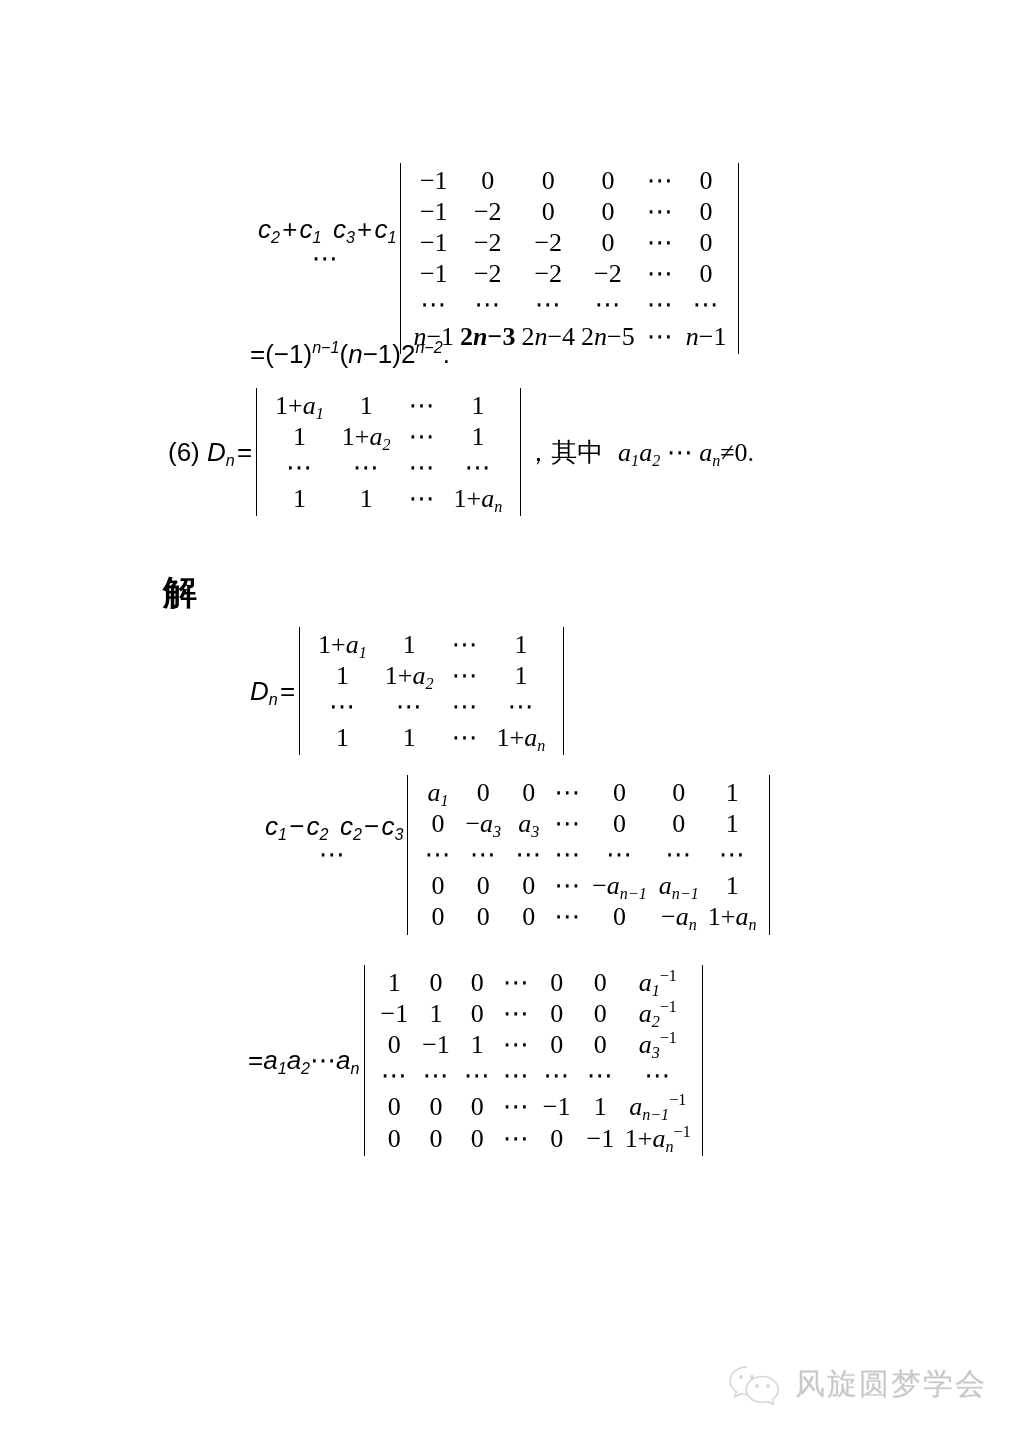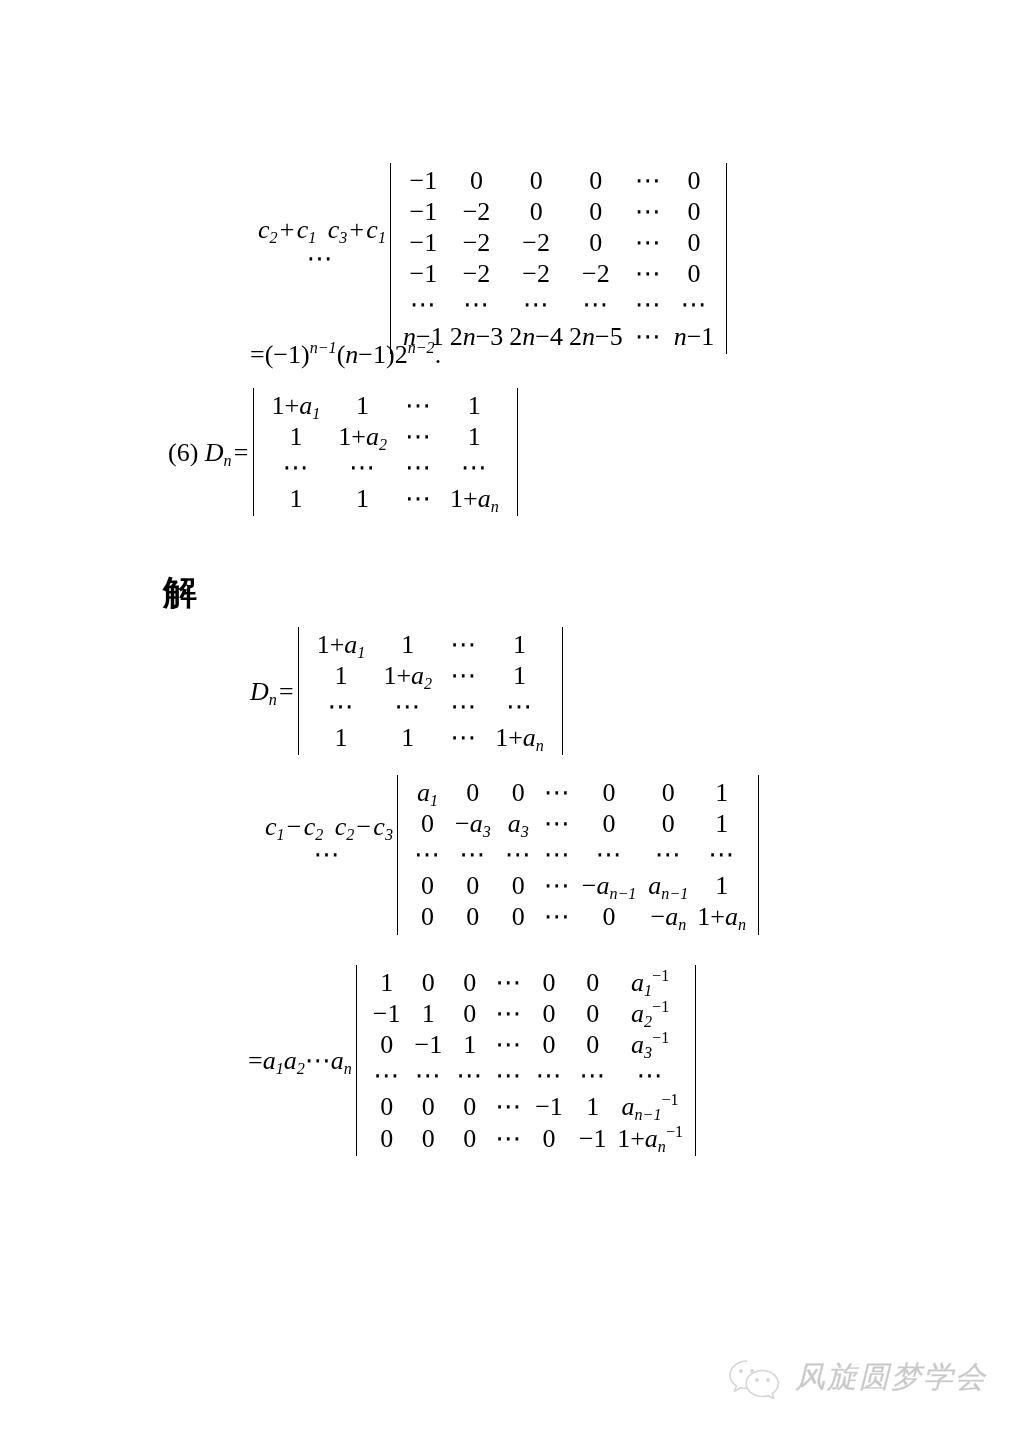--- a/index.html
+++ b/index.html
@@ -11,21 +11,21 @@
     width: 1011px;
     height: 1431px;
     position: relative;
     font-family: "Liberation Serif", "DejaVu Serif", serif;
     color: #000000;
     overflow: hidden;
   }
 
   
   .math {
-    font-family: Liberation Serif, serif;
+    font-family: Liberation Sans, sans-serif;
     font-size: 26px;
     line-height: 1.05;
     white-space: nowrap;
   }
   .it { font-style: italic; }
   sub, sup {
     font-size: 0.62em;
     line-height: 0;
     font-style: italic;
   }
@@ -82,26 +82,25 @@
     display: inline-block;
     vertical-align: middle;
     font-size: 26px;
     white-space: nowrap;
   }
 
   
   #watermark {
     position: absolute;
     right: 24px;
-    bottom: 32px;
+    bottom: 26px;
     display: flex;
-    align-items: flex-start;
+    align-items: flex-end;
     gap: 12px;
     opacity: 0.55;
-    font-style: italic;
   }
   #watermark .wm-text {
     font-family: "DejaVu Sans", "Liberation Sans", sans-serif;
     font-size: 30px;
     letter-spacing: 2px;
     color: #9a9a9a;
     -webkit-text-stroke: 0.4px #b8b8b8;
   }
   #watermark svg { display: block; }
 </style>
@@ -157,21 +156,21 @@
       <tr>
         <td class="dots">⋯</td>
         <td class="dots">⋯</td>
         <td class="dots">⋯</td>
         <td class="dots">⋯</td>
         <td class="dots">⋯</td>
         <td class="dots">⋯</td>
       </tr>
       <tr>
         <td style="padding:1px 3px;"><i class="it">n</i>−1</td>
-        <td style="padding:1px 3px;">2<i class="it">n</i>−3</td>
+        <td style="padding:1px 3px;font-weight:bold;">2<i class="it">n</i>−3</td>
         <td style="padding:1px 3px;">2<i class="it">n</i>−4</td>
         <td style="padding:1px 3px;">2<i class="it">n</i>−5</td>
         <td class="dots" style="padding:1px 3px;">⋯</td>
         <td style="padding:1px 3px;"><i class="it">n</i>−1</td>
       </tr>
     </tbody>
       </table>
   </span>
 </div>
 
@@ -207,20 +206,24 @@
       <tr>
         <td>1</td>
         <td>1</td>
         <td class="dots">⋯</td>
         <td>1+<i class="it">a</i><sub>n</sub></td>
       </tr>
     </tbody>
       </table>
   </span>
 
+  <span class="lead math" style="font-family:'DejaVu Sans','Liberation Sans',sans-serif;">
+    <span style="font-family:'Liberation Serif',serif;">，</span><span>其中</span>
+    <span style="font-family:'Liberation Serif',serif;">&nbsp;<i class="it">a</i><sub>1</sub><i class="it">a</i><sub>2</sub> ⋯ <i class="it">a</i><sub>n</sub>≠0.</span>
+  </span>
 </div>
 
 <div class="blk" style="left:163px; top:570px; font-family:'DejaVu Sans','Liberation Sans',sans-serif; font-size:34px; font-weight:600;">
   <span>解</span>
 </div>
 
 <div class="blk" style="left:250px; top:627px;">
   <span class="lead math"><i class="it">D</i><sub>n</sub> =</span>
 
   <span class="det">

